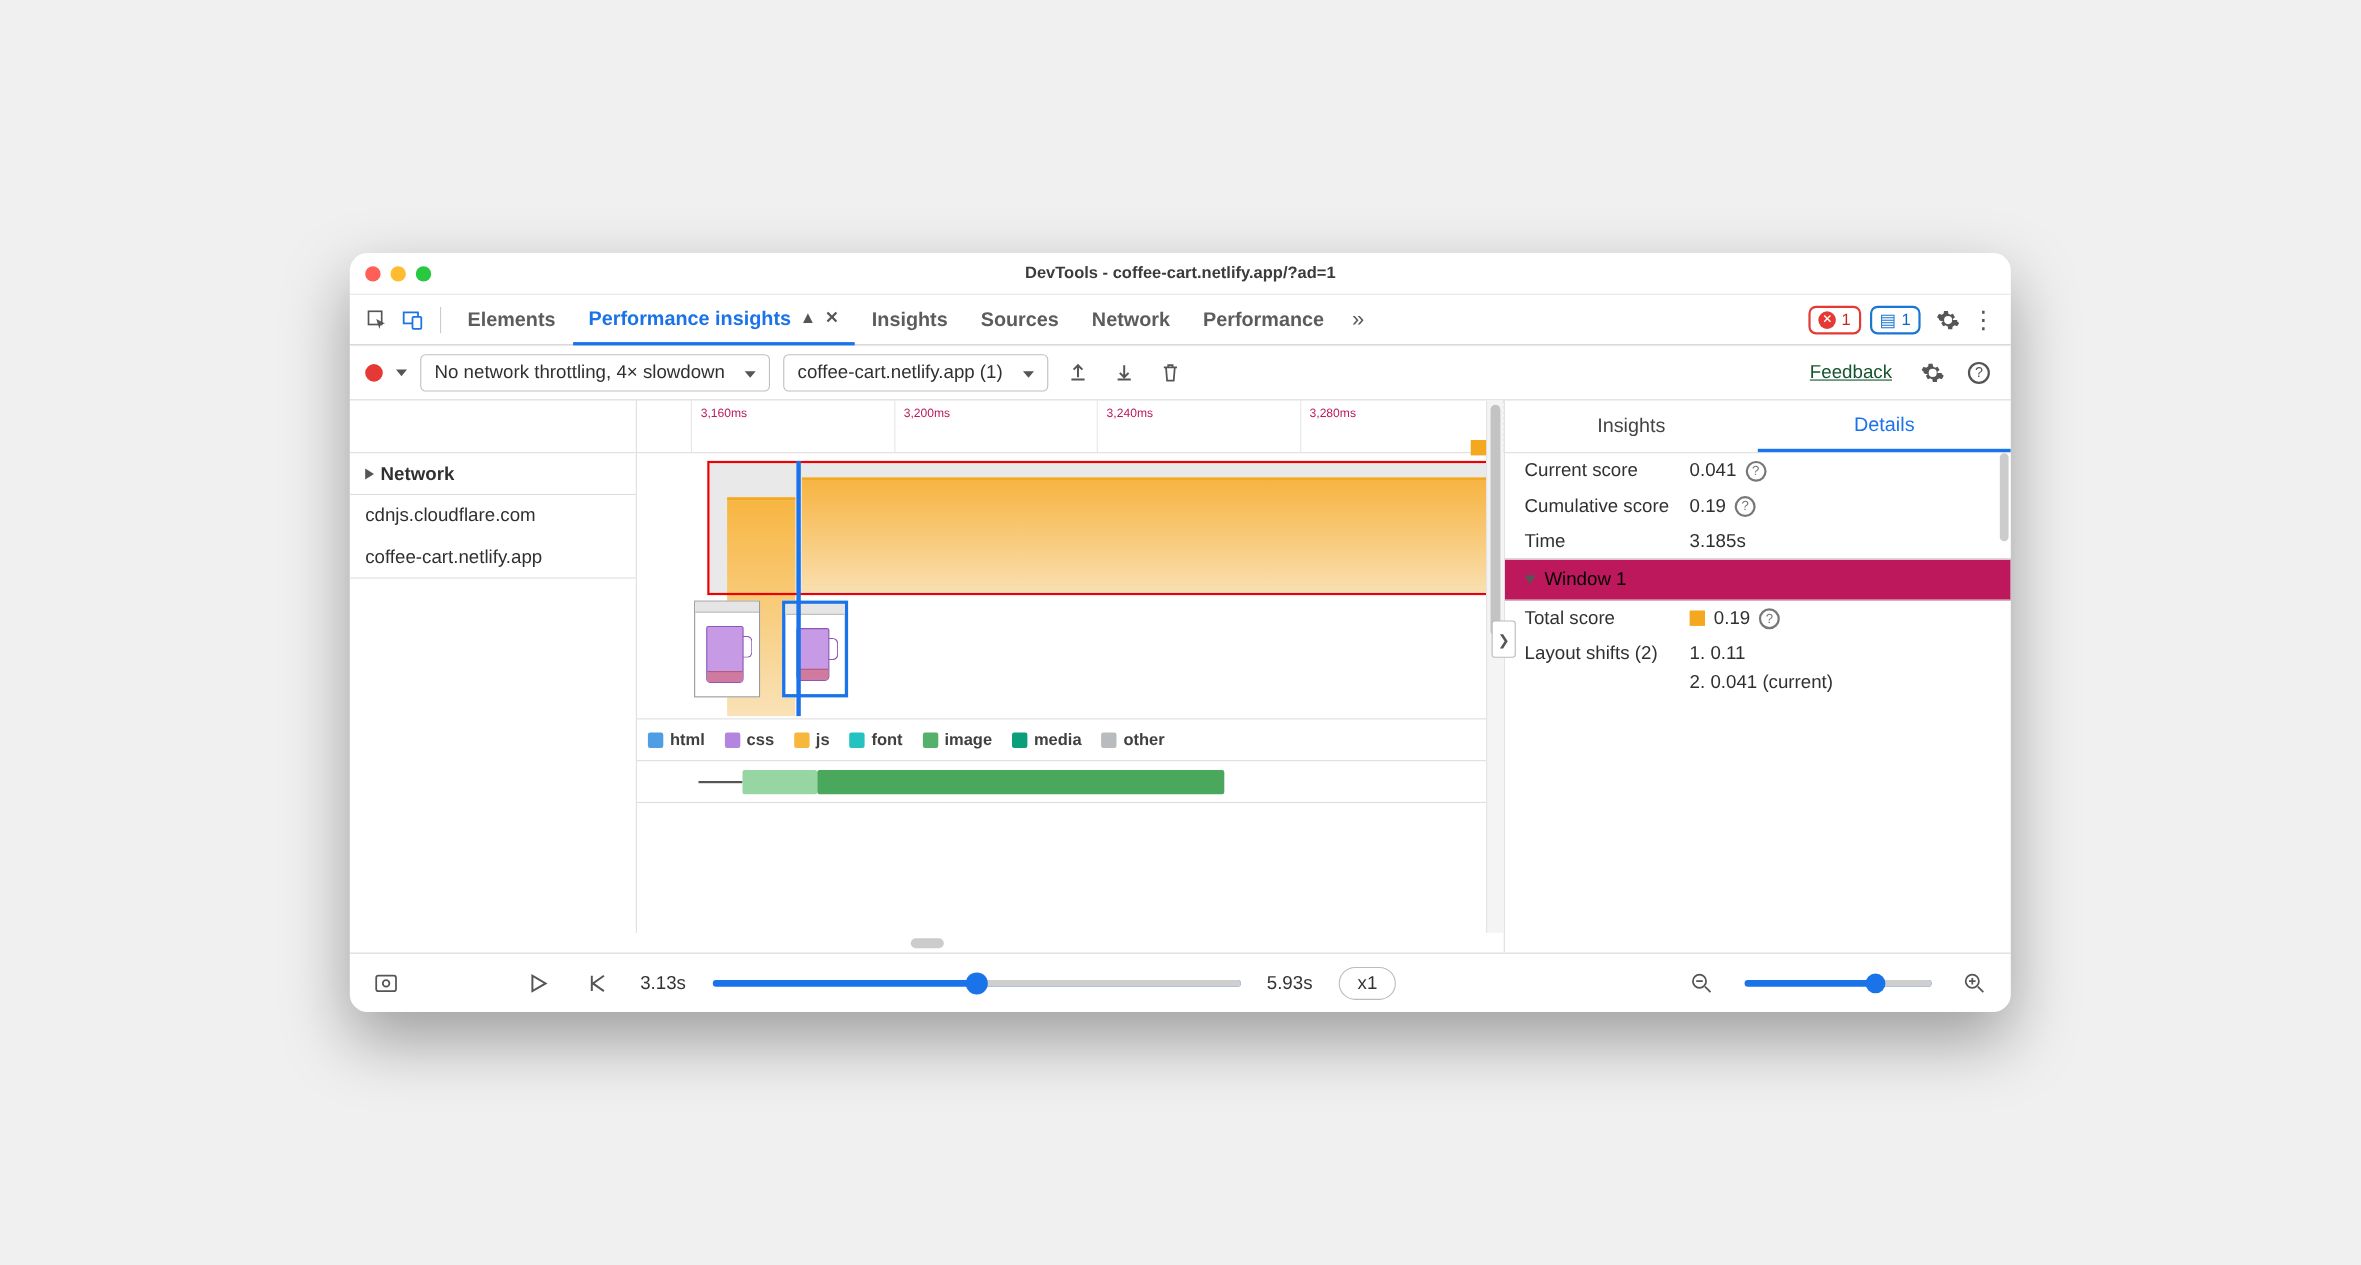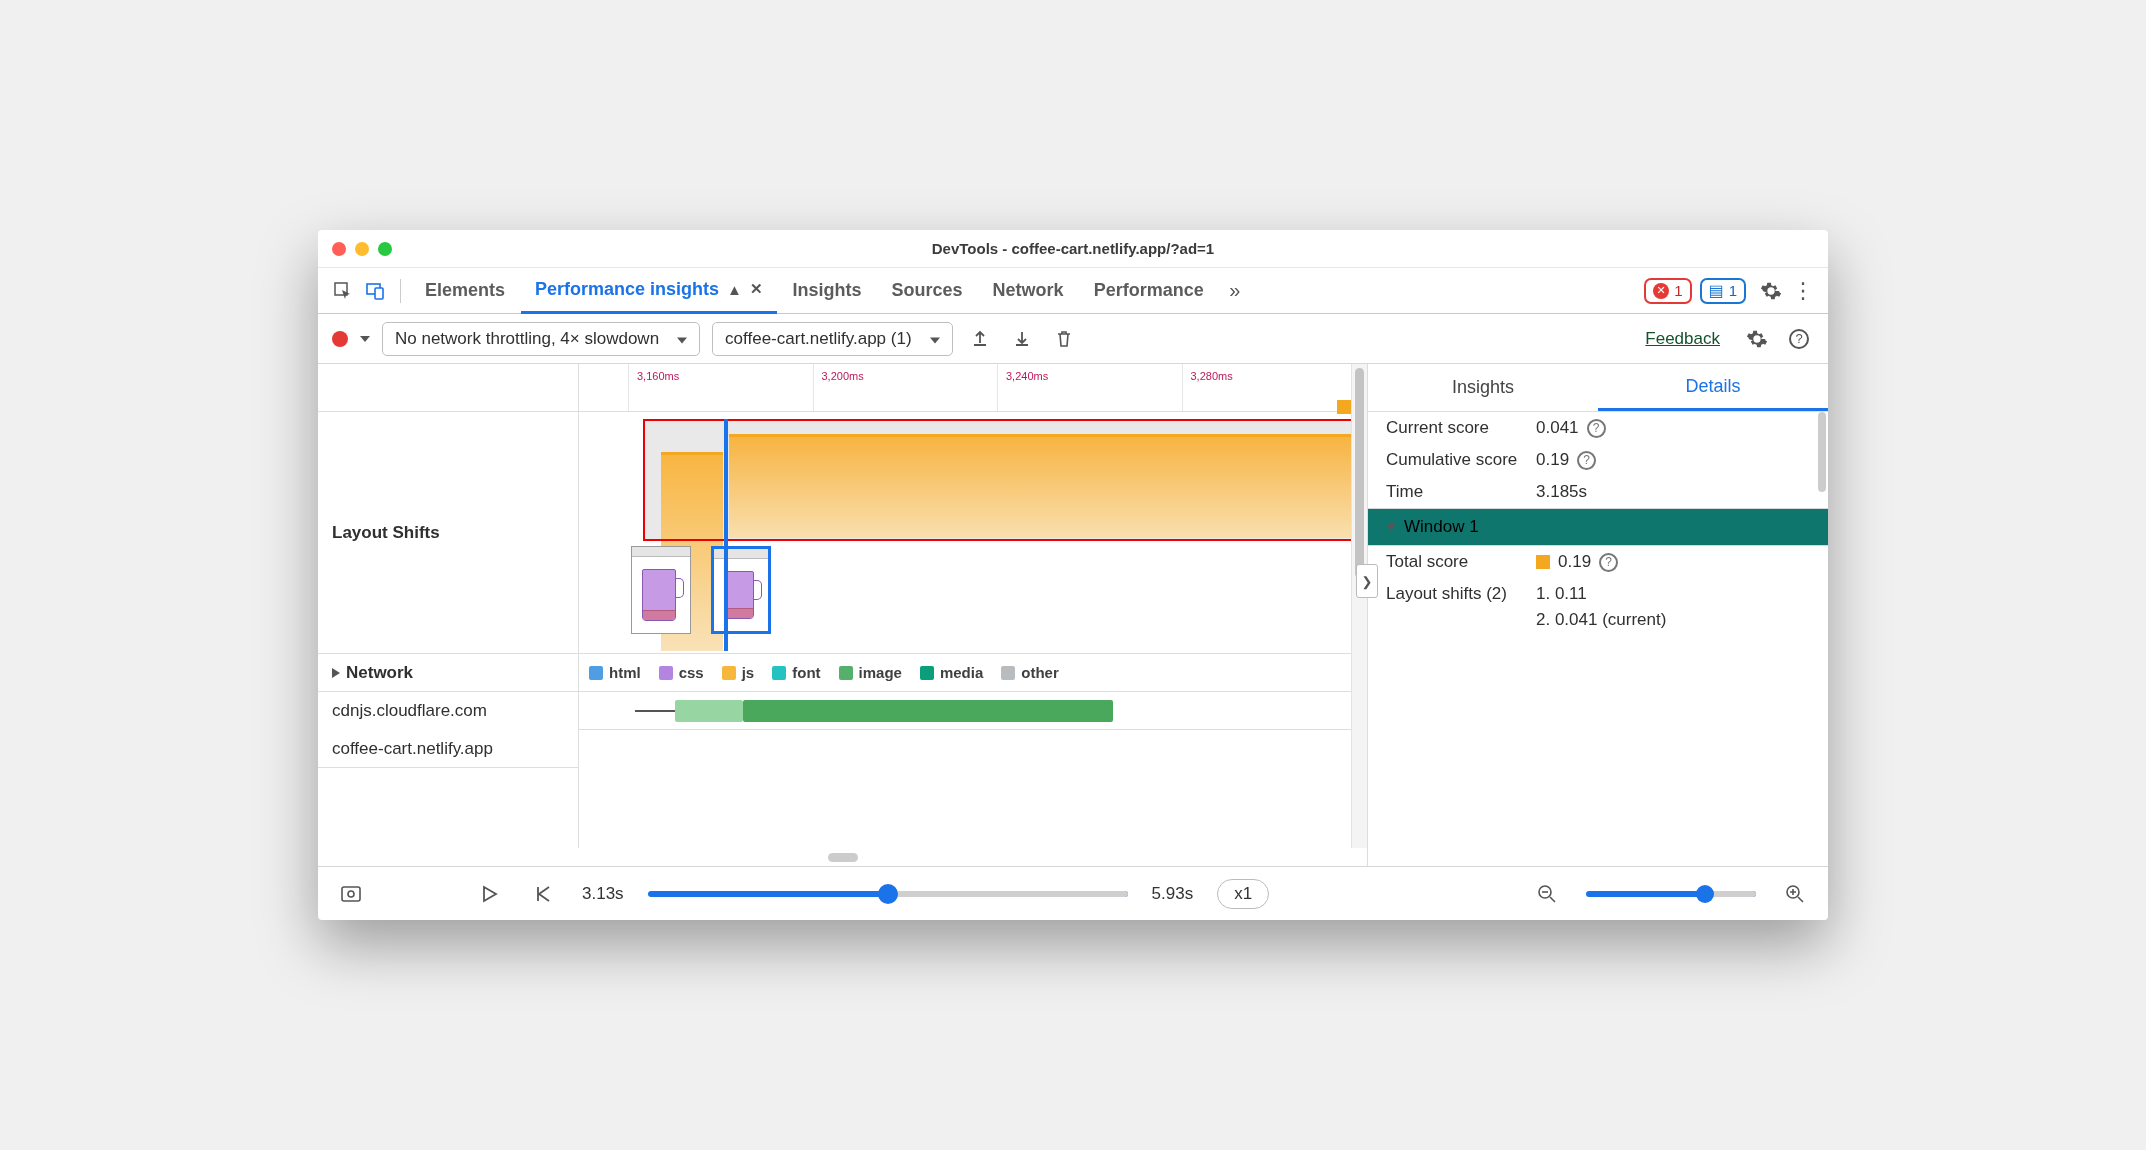--- a/index.html
+++ b/index.html
@@ -9,21 +9,21 @@
     display: flex;
     align-items: center;
     justify-content: center;
     width: 2146px;
     height: 1150px;
   }
   .window {
     width: 1510px;
     height: 690px;
     background: #fff;
-    border-radius: 4px;
+    border-radius: 16px;
     box-shadow: 0 25px 60px rgba(0,0,0,0.35);
     display: flex;
     flex-direction: column;
     overflow: hidden;
   }
   .titlebar {
     height: 38px;
     display: flex;
     align-items: center;
     position: relative;
@@ -106,21 +106,21 @@
   
   .side{ width:460px; flex-shrink:0; display:flex; flex-direction:column; position:relative;}
   .side-tabs{height:48px; border-bottom:1px solid #dedede; display:flex;}
   .side-tab{flex:1;display:flex;align-items:center;justify-content:center;font-size:18px;color:#444;}
   .side-tab.active{color:#1a73e8;border-bottom:3px solid #1a73e8;}
   .side-body{flex:1;overflow:auto; font-size:17px;}
   .kv{display:flex; padding:6px 18px; align-items:center;}
   .kv .k{width:150px;color:#303030;}
   .kv .v{flex:1;color:#303030;display:flex;align-items:center;gap:8px;}
   .help{width:19px;height:19px;border:2px solid #777;color:#777;border-radius:50%;display:inline-flex;align-items:center;justify-content:center;font-size:12px;}
-  .section{background:#0f766e;padding:8px 18px;border-top:1px solid #d5d8da;border-bottom:1px solid #d5d8da;display:flex;align-items:center;gap:8px;font-size:17px;}
+  .section{background:#be185d;padding:8px 18px;border-top:1px solid #d5d8da;border-bottom:1px solid #d5d8da;display:flex;align-items:center;gap:8px;font-size:17px;}
   .expand-down{border-top:8px solid #555;border-left:5px solid transparent;border-right:5px solid transparent;}
   .sw-sm{width:14px;height:14px;background:#f4a81f;display:inline-block;}
   .chevron-badge{position:absolute;left:-12px;top:200px;width:22px;height:34px;background:#fff;border:1px solid #bbb;border-radius:3px;display:flex;align-items:center;justify-content:center;font-size:13px;color:#555;}
   .vscroll{position:absolute;right:2px;top:48px;width:8px;height:80px;background:#ccc;border-radius:4px;}
   .vscroll-track-outer{position:absolute; right:0; top:0; bottom:0; width:16px; background:#f4f4f4;border-left:1px solid #e3e3e3;}
   .vscroll-outer-thumb{position:absolute;left:3px;top:4px;width:9px;height:210px;background:#c3c3c3;border-radius:5px;}
   .mini-marker{position:absolute;right:16px;top:36px;width:14px;height:14px;background:#f4a81f;}
 
   .footer{
     height:54px; border-top:1px solid #d7d7d7; display:flex; align-items:center; padding:0 18px; gap:24px; font-size:17px; color:#333;
@@ -225,21 +225,20 @@
       <span style="width:20px;height:20px;border:2px solid #555;border-radius:50%;display:flex;align-items:center;justify-content:center;font-size:13px;">?</span>
     </div>
   </div>
 
   <div class="main">
     <div class="tracks">
       <div class="timeline-area">
 
         <div class="left-labels">
           <div class="row-label" style="height:48px;"></div>
-          <div class="row-label bold" style="height:242px;">Layout Shifts</div>
           <div class="row-label bold" style="height:38px;">
             <span class="expand-tri"></span>
             <span>Network</span>
           </div>
           <div class="row-label" style="height:38px;border-bottom:none;">cdnjs.cloudflare.com</div>
           <div class="row-label" style="height:38px;">coffee-cart.netlify.app</div>
         </div>
 
         <div class="track-body">
           <div class="ruler">

